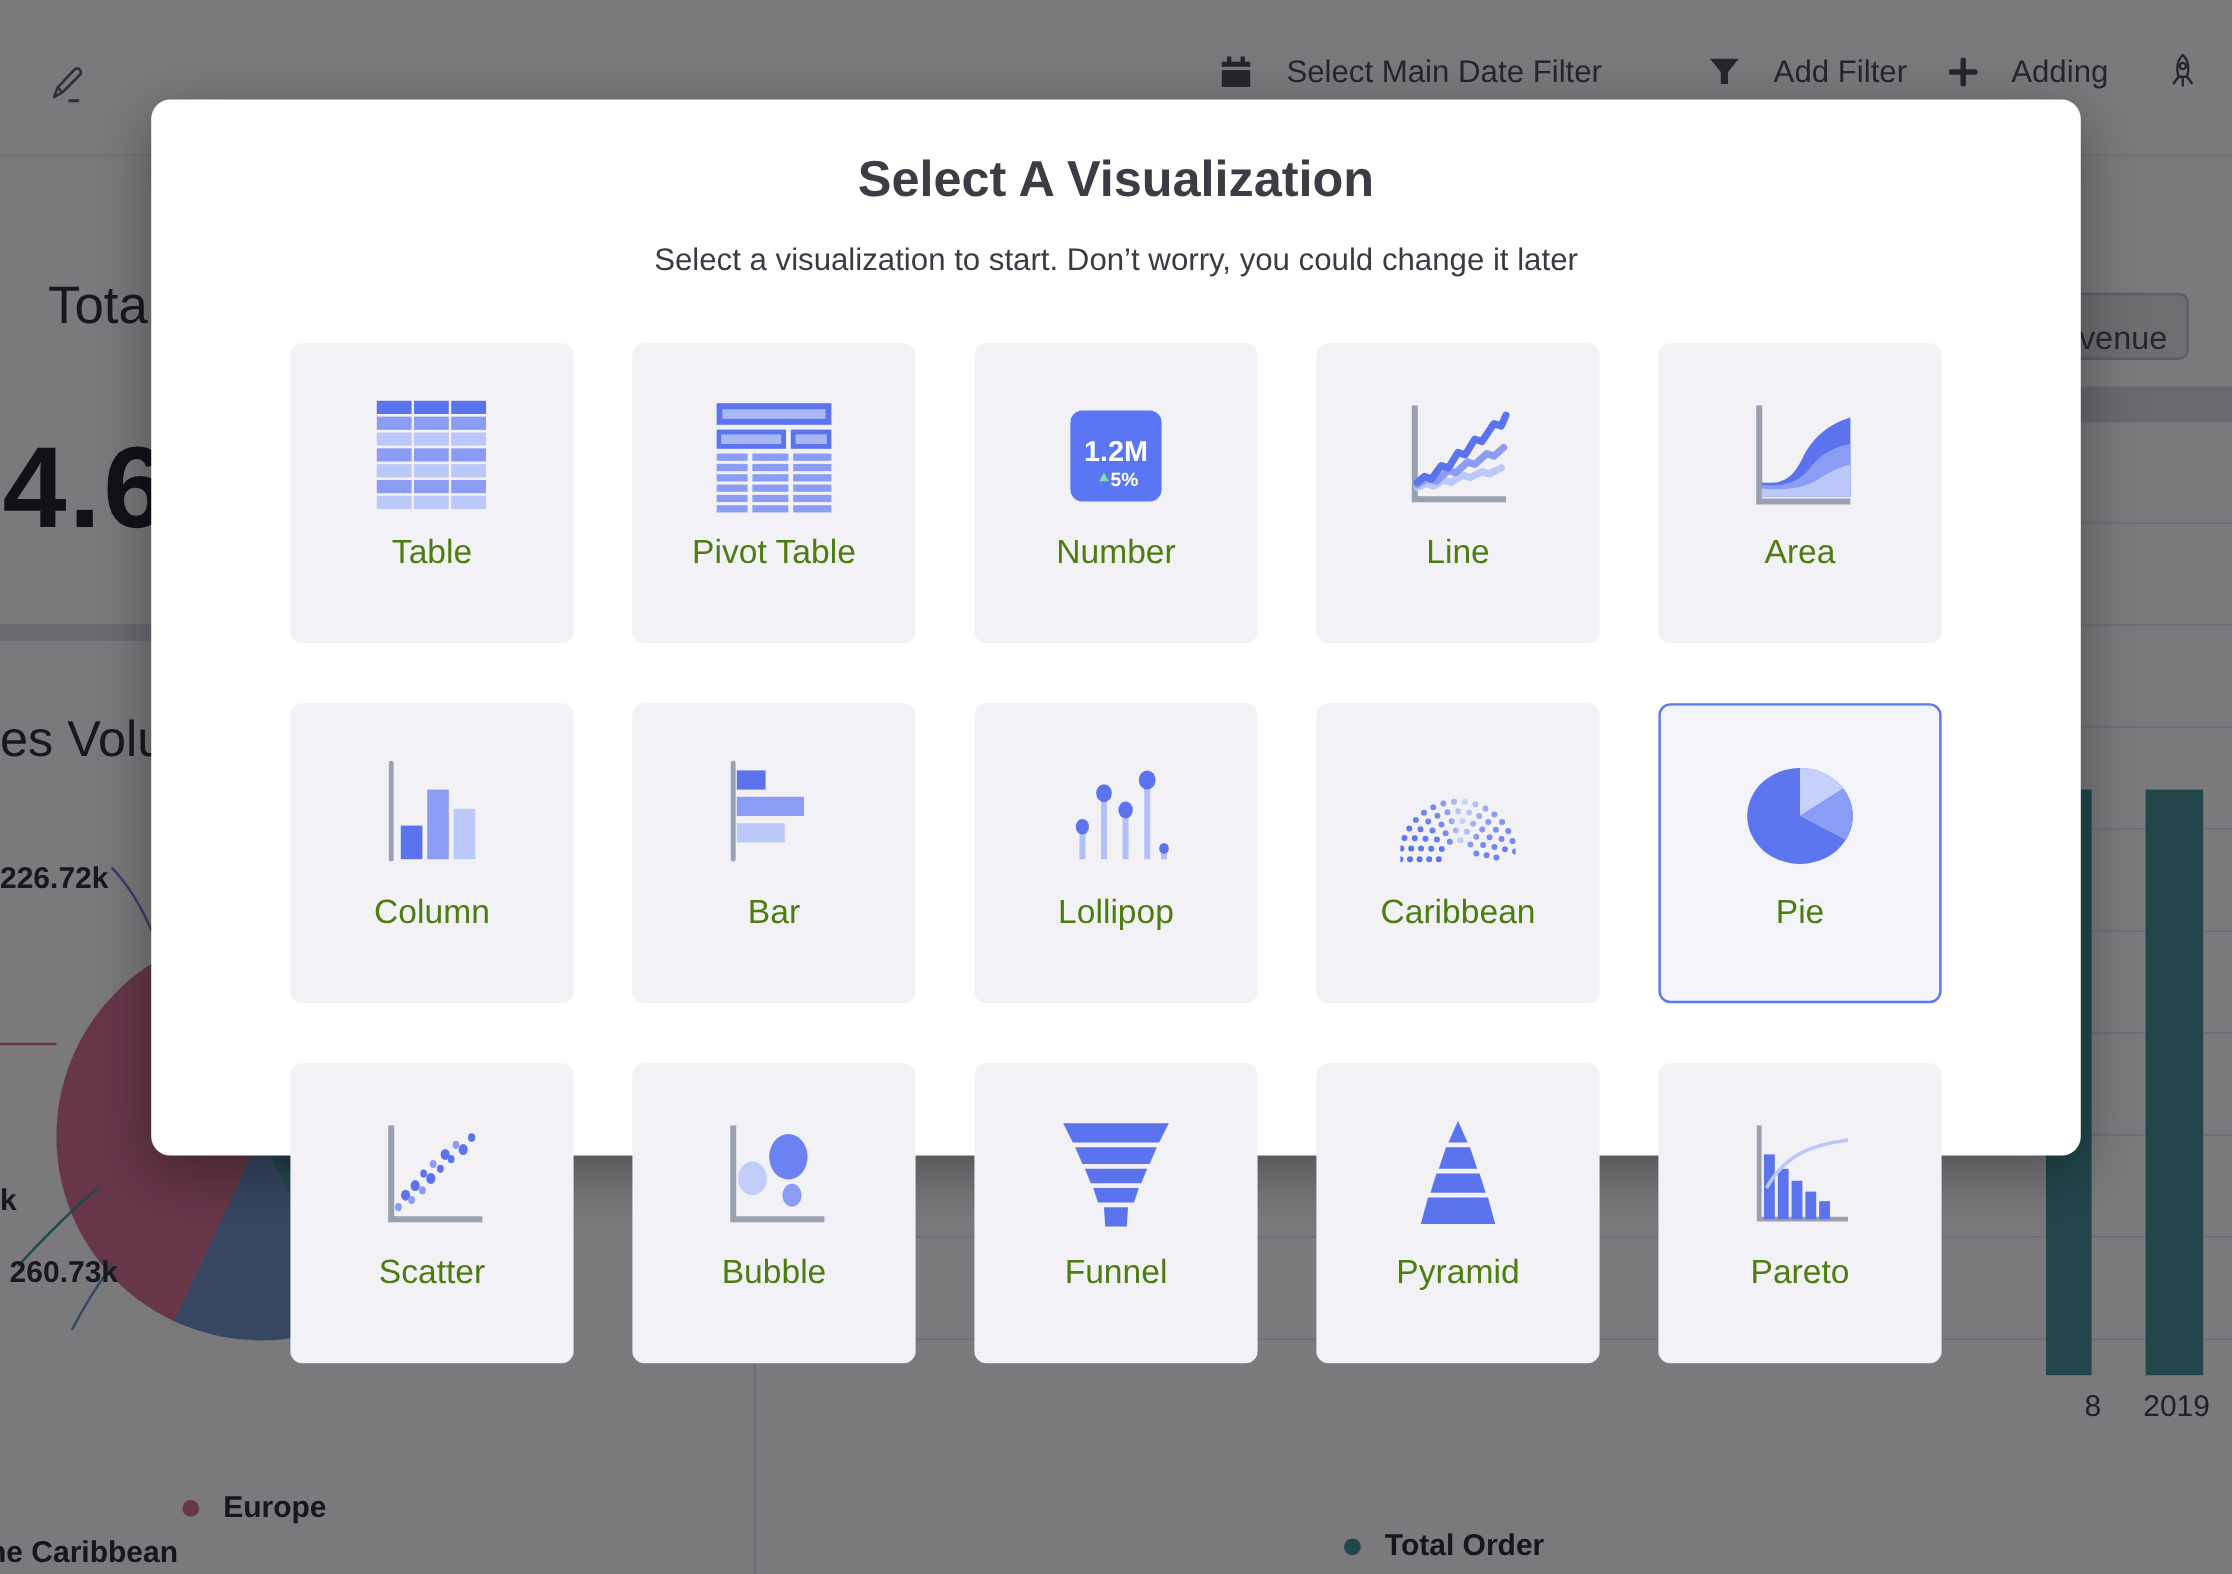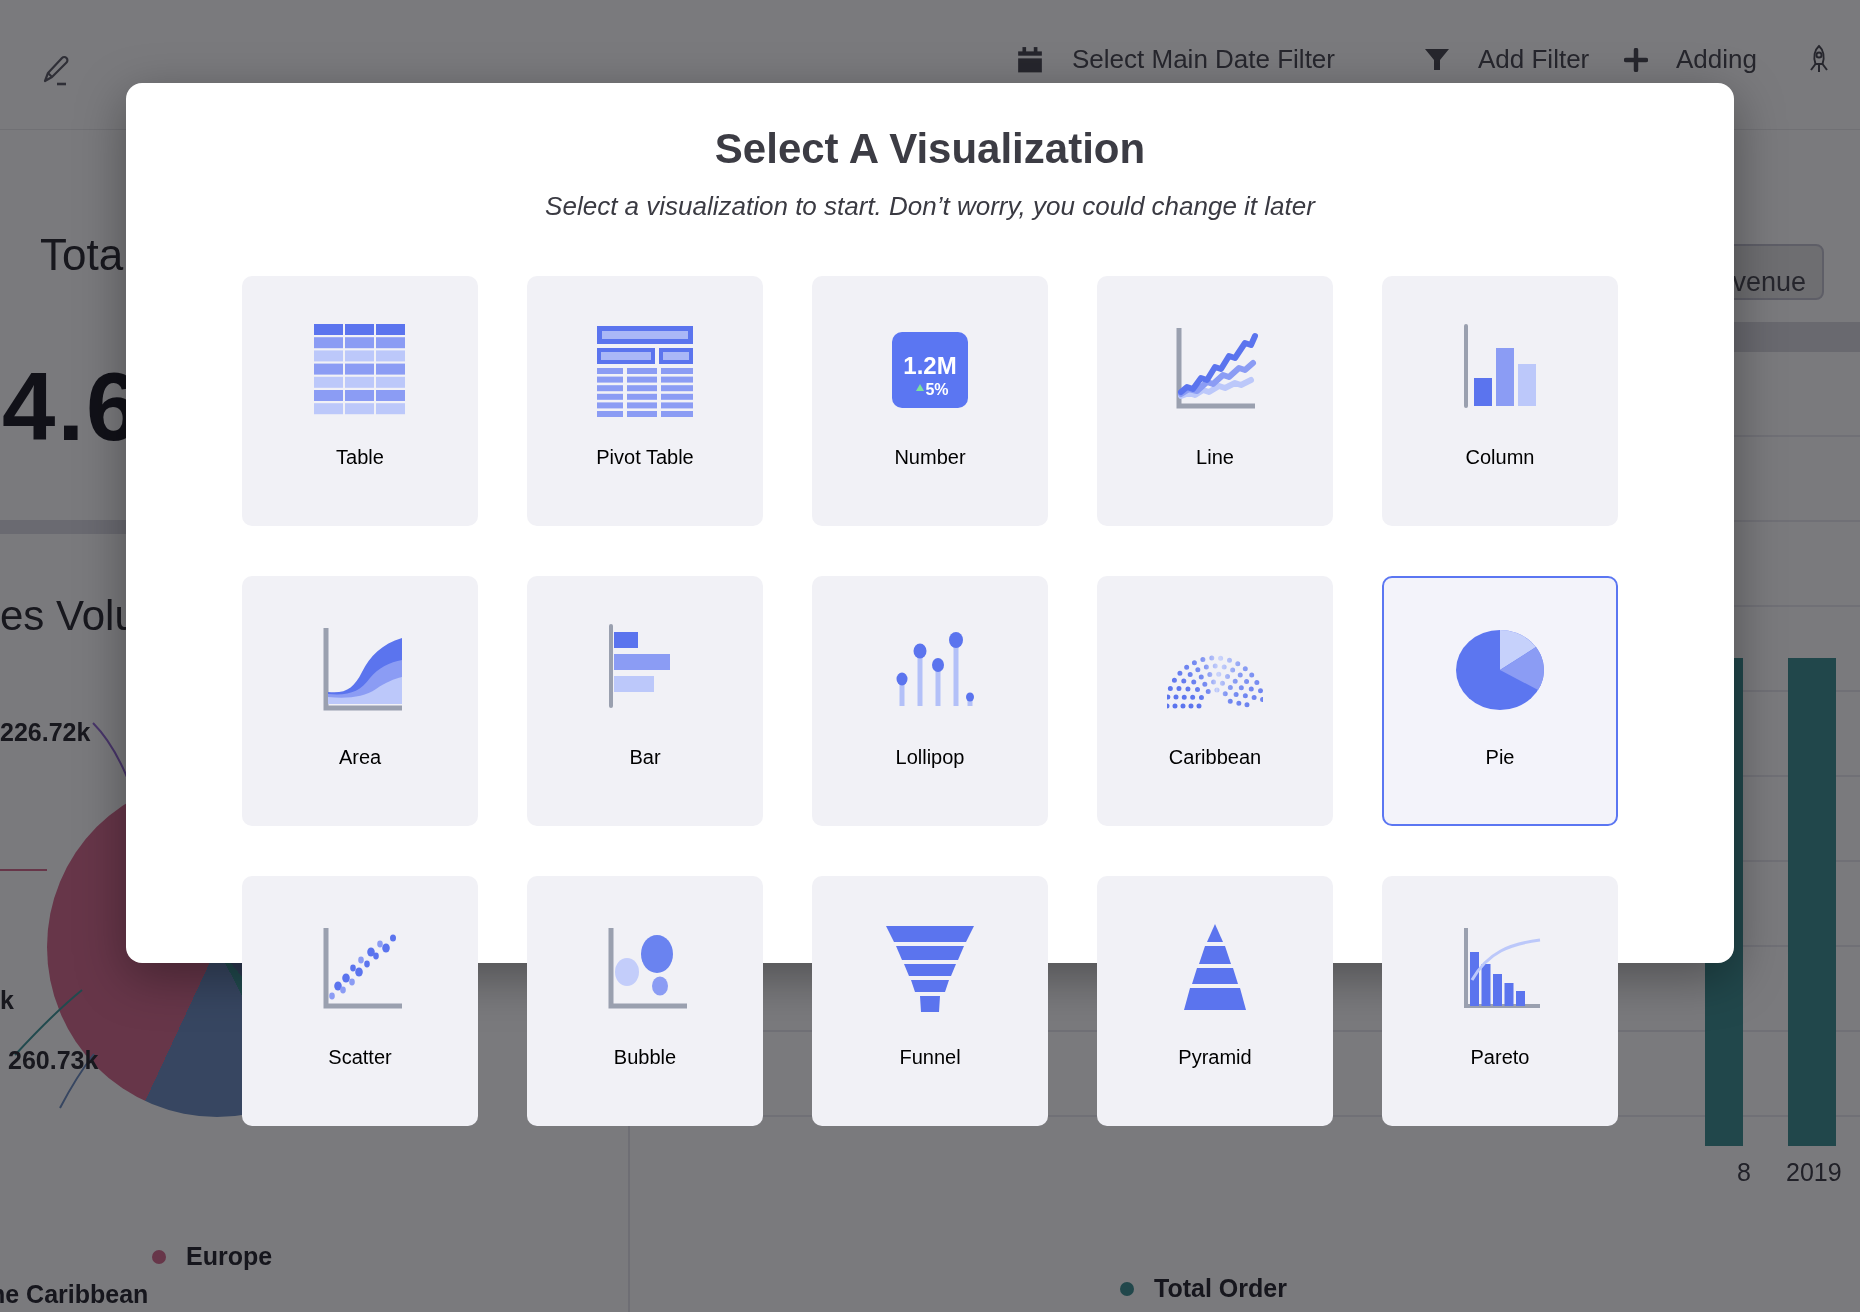--- a/index.html
+++ b/index.html
@@ -35,28 +35,28 @@
   .bg-bar { position:absolute; background:#3b8f90; }
   .x-label { position:absolute; font-size:25px; color:#3a3a44; }
 
   
   #scrim { position:absolute; inset:0; background:rgba(12,12,18,0.55); }
 
   
   #modal { position:absolute; left:126px; top:83px; width:1608px; height:880px; background:#fff; border-radius:16px;
     box-shadow:0 14px 50px rgba(0,0,0,0.35); text-align:center; }
   .modal-title { margin-top:42px; font-size:42px; font-weight:bold; color:#3c3c44; }
-  .modal-subtitle { margin-top:18px; font-size:26px; color:#3a3a42;font-style:italic; }
+  .modal-subtitle { margin-top:28px; font-size:26px; color:#3a3a42; }
   #viz-grid { margin:54px auto 0 auto; width:1376px; display:grid; grid-template-columns:repeat(5,236px); grid-auto-rows:250px; column-gap:49px; row-gap:50px; }
   .tile { background:#f1f1f6; border-radius:10px; cursor:pointer; display:flex; flex-direction:column; align-items:center; }
   .tile.selected { background:#f3f3fa; border:2px solid #5b76f2; }
   .tile-icon { width:96px; height:96px; margin-top:46px; }
   .tile.selected .tile-icon { margin-top:44px; }
   .tile-icon svg { width:96px; height:96px; display:block; }
-  .tile-label { margin-top:28px; font-size:20px; color:#000000; }
+  .tile-label { margin-top:16px; font-size:28px; color:#4d7c0f; }
 </style>
 </head>
 <body>
 
 <div id="stage">
 
   <div id="backdrop">
 
     <div class="topbar">
       <svg class="pencil" viewBox="0 0 36 36">
@@ -229,38 +229,38 @@
     <path d="M14,74 L22,71 28,73 36,68 42,70 52,64 58,66 68,61 74,63 84,58" fill="none" stroke="#bcc8fa" stroke-width="6" stroke-linecap="round" stroke-linejoin="round"></path>
     <path d="M14,72 L22,67 30,69 40,60 46,62 56,53 62,55 72,46 78,48 86,41" fill="none" stroke="#8b9cf4" stroke-width="6" stroke-linecap="round" stroke-linejoin="round"></path>
     <path d="M14,70 L20,65 26,67 34,56 40,58 48,45 54,47 62,34 68,36 78,21 84,23 88,14" fill="none" stroke="#5b74ee" stroke-width="6" stroke-linecap="round" stroke-linejoin="round"></path>
             </svg>
           </div>
           <div class="tile-label">Line</div>
         </div>
         <div class="tile">
           <div class="tile-icon">
             <svg viewBox="0 0 96 96">
+              <path d="M14,6 L14,86 L90,86" fill="none" stroke="#9aa0af" stroke-width="5"></path>
+    <path d="M16,70 C34,72 42,66 50,50 C58,34 70,22 90,16 L90,82 L16,82 Z" fill="#5b74ee"></path>
+    <path d="M16,72 C36,74 48,70 58,56 C66,46 78,40 90,38 L90,82 L16,82 Z" fill="#8b9cf4"></path>
+    <path d="M16,75 C36,77 52,75 64,67 C74,60 82,57 90,55 L90,82 L16,82 Z" fill="#bcc8fa"></path>
+            </svg>
+          </div>
+          <div class="tile-label">Area</div>
+        </div>
+        <div class="tile">
+          <div class="tile-icon">
+            <svg viewBox="0 0 96 96">
               <path d="M14,4 L14,84" stroke="#9aa0af" stroke-width="4" stroke-linecap="round"></path>
     <rect x="22" y="56" width="18" height="28" fill="#5b74ee"></rect>
     <rect x="44" y="26" width="18" height="58" fill="#8b9cf4"></rect>
     <rect x="66" y="42" width="18" height="42" fill="#bcc8fa"></rect>
             </svg>
           </div>
           <div class="tile-label">Column</div>
-        </div>
-        <div class="tile">
-          <div class="tile-icon">
-            <svg viewBox="0 0 96 96">
-              <path d="M14,6 L14,86 L90,86" fill="none" stroke="#9aa0af" stroke-width="5"></path>
-    <path d="M16,70 C34,72 42,66 50,50 C58,34 70,22 90,16 L90,82 L16,82 Z" fill="#5b74ee"></path>
-    <path d="M16,72 C36,74 48,70 58,56 C66,46 78,40 90,38 L90,82 L16,82 Z" fill="#8b9cf4"></path>
-    <path d="M16,75 C36,77 52,75 64,67 C74,60 82,57 90,55 L90,82 L16,82 Z" fill="#bcc8fa"></path>
-            </svg>
-          </div>
-          <div class="tile-label">Area</div>
         </div>
         <div class="tile">
           <div class="tile-icon">
             <svg viewBox="0 0 96 96">
               <path d="M14,4 L14,84" stroke="#9aa0af" stroke-width="4" stroke-linecap="round"></path>
     <rect x="17" y="10" width="24" height="16" fill="#5b74ee"></rect>
     <rect x="17" y="32" width="56" height="16" fill="#8b9cf4"></rect>
     <rect x="17" y="54" width="40" height="16" fill="#bcc8fa"></rect>
             </svg>
           </div>

